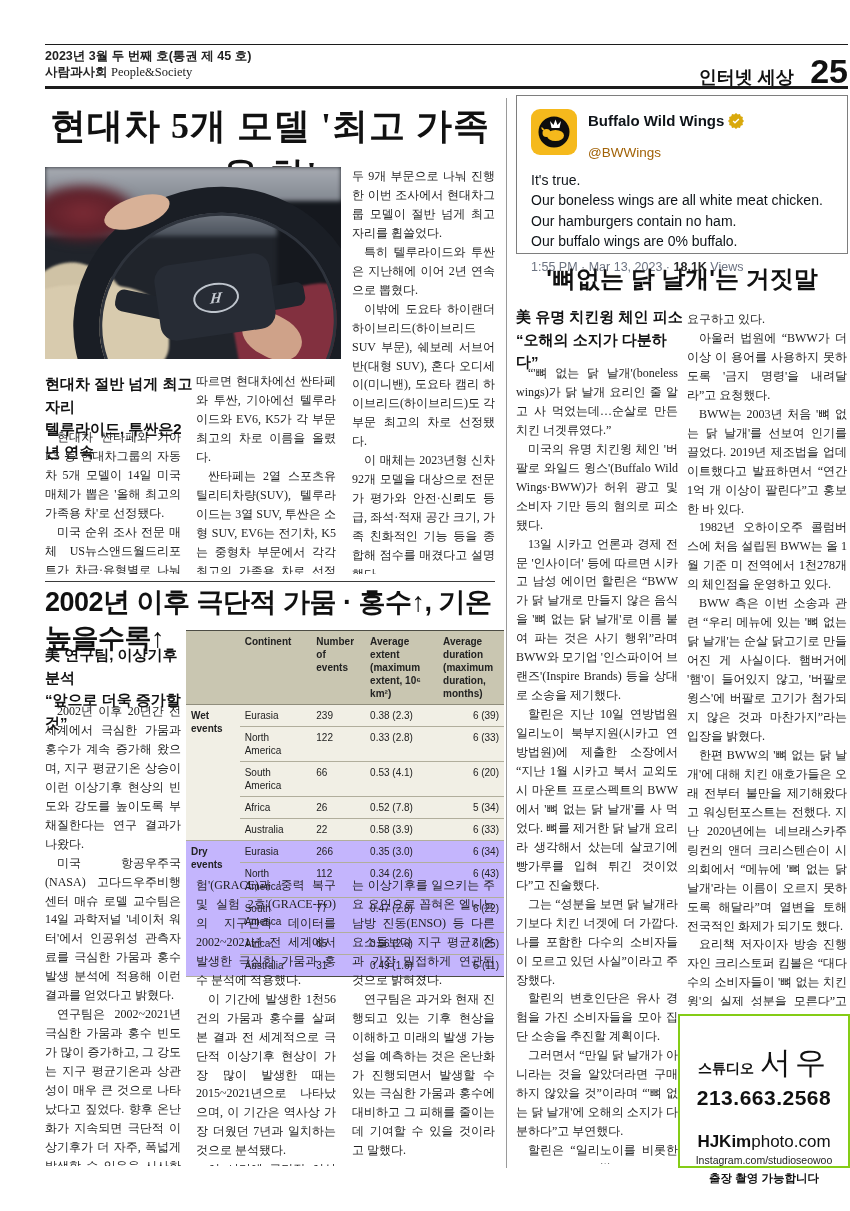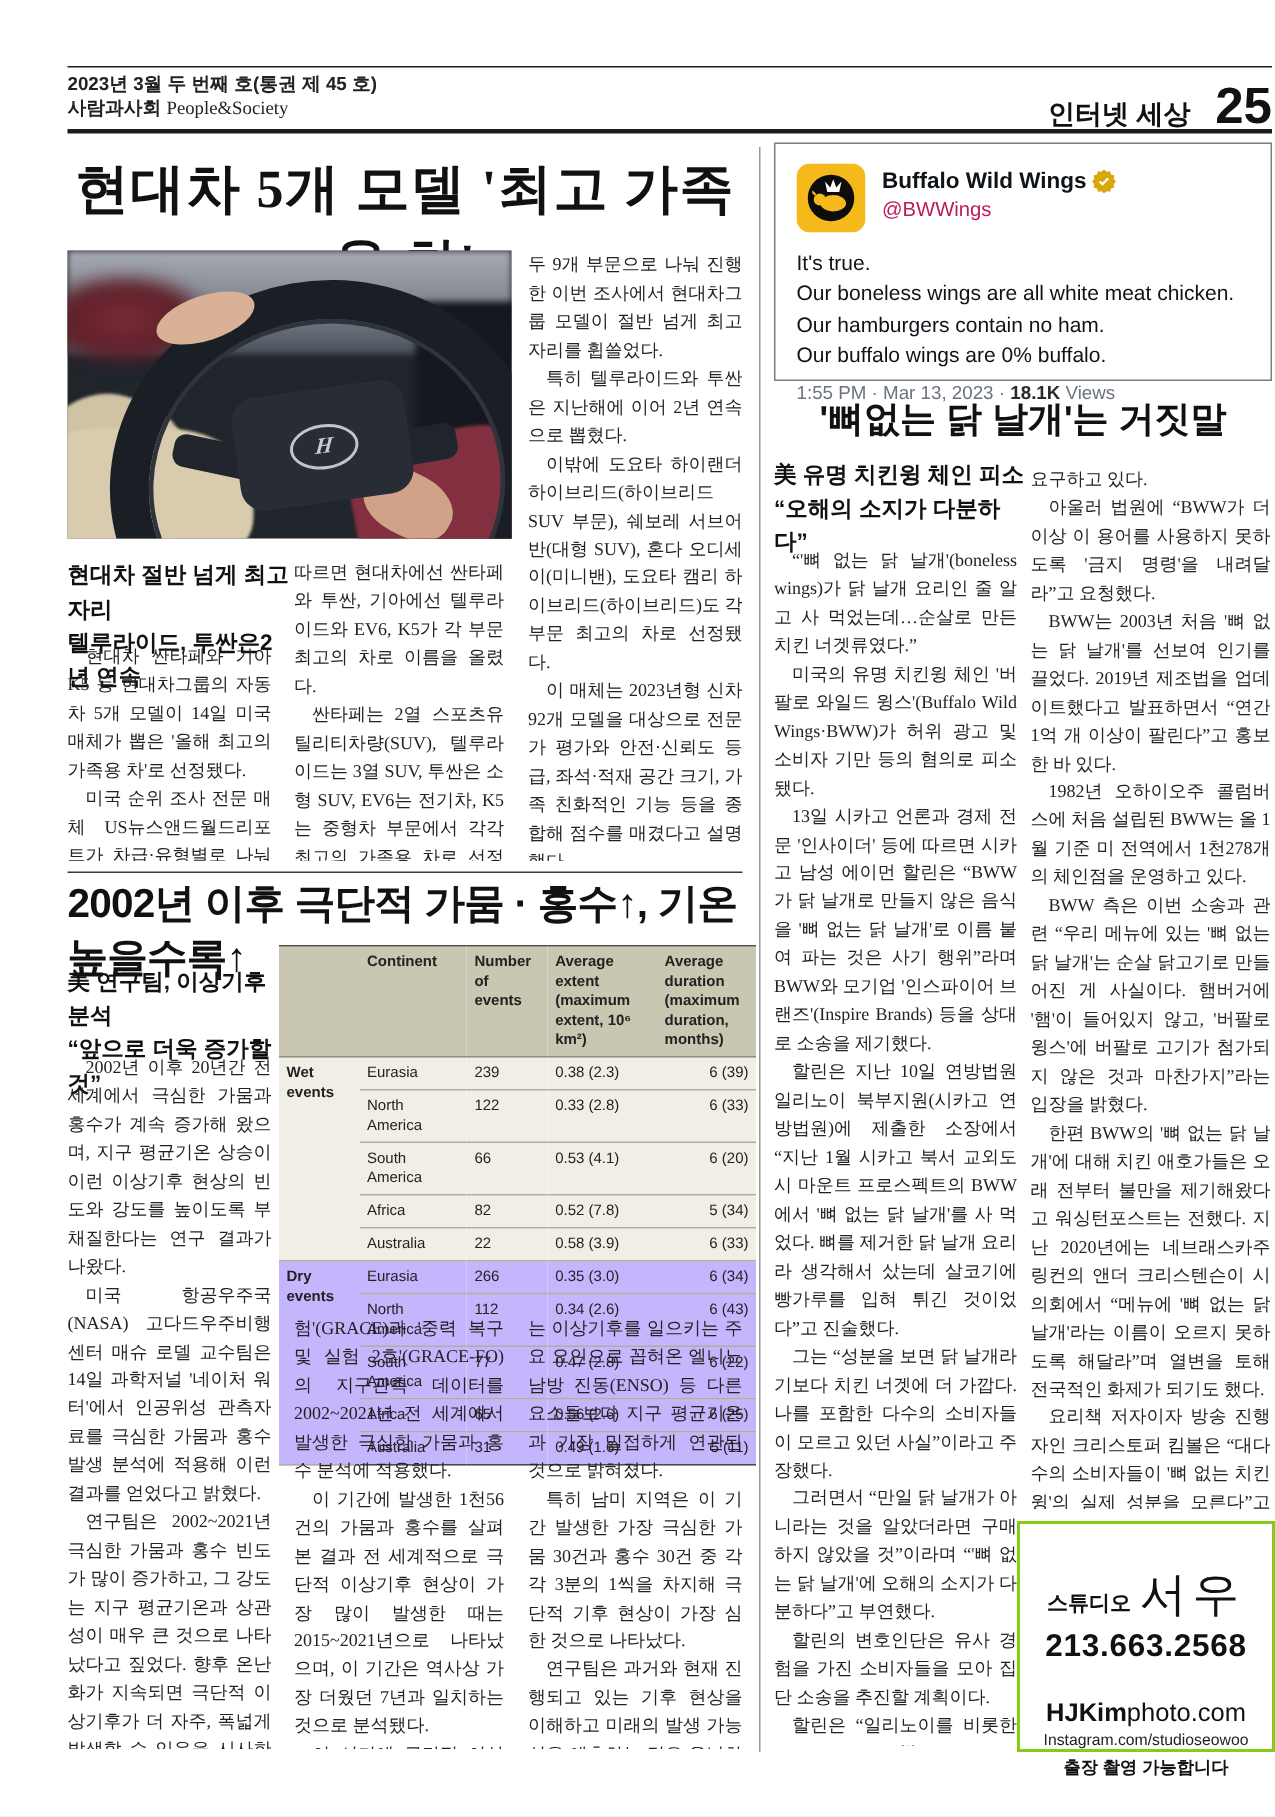--- a/index.html
+++ b/index.html
@@ -46,21 +46,21 @@
   .ph-sleeve2{left:-36px;bottom:-26px;width:160px;height:100px;background:#d8cbae;border-radius:40%;filter:blur(1px);}
   .ph-seat{right:-24px;bottom:-20px;width:130px;height:92px;background:#82303f;border-radius:35%;transform:rotate(-10deg);filter:blur(1px);}
 
   
   .tweet{position:absolute;background:#fff;border:1px solid #7e7e7e;font-family:"Liberation Sans",sans-serif;}
   .tw-head{display:flex;align-items:flex-start;padding:13px 14px 0 14px;}
   .tw-avatar{width:46px;height:46px;flex:0 0 46px;}
   .tw-names{margin-left:11px;padding-top:3px;}
   .tw-name{font-size:15px;font-weight:700;color:#0f1419;display:flex;align-items:center;}
   .tw-badge{width:16px;height:16px;margin-left:4px;}
-  .tw-handle{font-size:13.5px;color:#be185d;margin-top:3px;}
+  .tw-handle{font-size:13.5px;color:#a16207;margin-top:16px;}
   .tw-body{padding:10px 14px 0 14px;font-size:14px;line-height:1.45;color:#0f1419;}
   .tw-body p{margin:0;}
   .tw-meta{padding:9px 14px;font-size:12.5px;color:#6b7280;}
   .tw-meta .views{color:#2b2b2b;font-weight:700;}
 
   
   .ctable{position:absolute;font-family:"Liberation Sans",sans-serif;font-size:10px;color:#222;}
   .ctable table{border-collapse:collapse;width:100%;height:100%;}
   .ctable th,.ctable td{padding:4px 5px;text-align:left;vertical-align:top;line-height:1.3;}
   .ctable thead tr{background:#c9c6b1;}
@@ -178,21 +178,21 @@
             <td class="num">6 (33)</td>
           </tr>
           <tr class="wet">
             <td>South America</td>
             <td>66</td>
             <td>0.53 (4.1)</td>
             <td class="num">6 (20)</td>
           </tr>
           <tr class="wet">
             <td>Africa</td>
-            <td>82</td>
+            <td>26</td>
             <td>0.52 (7.8)</td>
             <td class="num">5 (34)</td>
           </tr>
           <tr class="wet">
             <td>Australia</td>
             <td>22</td>
             <td>0.58 (3.9)</td>
             <td class="num">6 (33)</td>
           </tr>
           <tr class="dry">
@@ -235,21 +235,20 @@
       <p>미국 항공우주국(NASA) 고다드우주비행센터 매슈 로델 교수팀은 14일 과학저널 '네이처 워터'에서 인공위성 관측자료를 극심한 가뭄과 홍수 발생 분석에 적용해 이런 결과를 얻었다고 밝혔다.</p>
       <p>연구팀은 2002~2021년 극심한 가뭄과 홍수 빈도가 많이 증가하고, 그 강도는 지구 평균기온과 상관성이 매우 큰 것으로 나타났다고 짚었다. 향후 온난화가 지속되면 극단적 이상기후가 더 자주, 폭넓게 발생할 수 있음을 시사한다는 설명이다.</p>
     </div>
   <div class="col" style="left:196px;top:876px;width:140px;height:290px;">
       <p class="flush">험'(GRACE)과 '중력 복구 및 실험 2호'(GRACE-FO)의 지구관측 데이터를 2002~2021년 전 세계에서 발생한 극심한 가뭄과 홍수 분석에 적용했다.</p>
       <p>이 기간에 발생한 1천56건의 가뭄과 홍수를 살펴본 결과 전 세계적으로 극단적 이상기후 현상이 가장 많이 발생한 때는 2015~2021년으로 나타났으며, 이 기간은 역사상 가장 더웠던 7년과 일치하는 것으로 분석됐다.</p>
       <p>이 시기에 극단적 이상기후 현상이 발생한 빈도는 매년 4회로, 이전 13년간 연평균 3건보다 33% 증가한 것으로 나타났다.</p>
     </div>
   <div class="col" style="left:352px;top:876px;width:143px;height:290px;">
       <p class="flush">는 이상기후를 일으키는 주요 요인으로 꼽혀온 엘니뇨 남방 진동(ENSO) 등 다른 요소들보다 지구 평균기온과 가장 밀접하게 연관된 것으로 밝혀졌다.</p>
-      <p>특히 남미 지역은 이 기간 발생한 가장 극심한 가뭄 30건과 홍수 30건 중 각각 3분의 1씩을 차지해 극단적 기후 현상이 가장 심한 것으로 나타났다.</p>
       <p>연구팀은 과거와 현재 진행되고 있는 기후 현상을 이해하고 미래의 발생 가능성을 예측하는 것은 온난화가 진행되면서 발생할 수 있는 극심한 가뭄과 홍수에 대비하고 그 피해를 줄이는 데 기여할 수 있을 것이라고 말했다.</p>
     </div>
 
   <div class="tweet" style="left:516px;top:95px;width:330px;height:157px;">
     <div class="tw-head">
       <svg class="tw-avatar" viewBox="0 0 46 46">
         <rect width="46" height="46" rx="9" fill="#F5B91C"></rect>
         <circle cx="23" cy="23" r="15.5" fill="#0d0d0d"></circle>
         <path d="M19 12 l3.5 4 2-5.5 2 5.5 3.5-4 -1.5 7 h-8 z" fill="#ffffff"></path>
         <ellipse cx="24.5" cy="26.5" rx="8.5" ry="5.5" fill="#F5B91C"></ellipse>
@@ -289,22 +288,22 @@
   </div>
 
   <div class="abs h-bww" style="left:516px;top:263px;width:332px;">'뼈없는 닭 날개'는 거짓말</div>
 
   <div class="col" style="left:516px;top:364px;width:162px;height:800px;">
       <p>“'뼈 없는 닭 날개'(boneless wings)가 닭 날개 요리인 줄 알고 사 먹었는데…순살로 만든 치킨 너겟류였다.”</p>
       <p>미국의 유명 치킨윙 체인 '버팔로 와일드 윙스'(Buffalo Wild Wings·BWW)가 허위 광고 및 소비자 기만 등의 혐의로 피소됐다.</p>
       <p>13일 시카고 언론과 경제 전문 '인사이더' 등에 따르면 시카고 남성 에이먼 할린은 “BWW가 닭 날개로 만들지 않은 음식을 '뼈 없는 닭 날개'로 이름 붙여 파는 것은 사기 행위”라며 BWW와 모기업 '인스파이어 브랜즈'(Inspire Brands) 등을 상대로 소송을 제기했다.</p>
       <p>할린은 지난 10일 연방법원 일리노이 북부지원(시카고 연방법원)에 제출한 소장에서 “지난 1월 시카고 북서 교외도시 마운트 프로스펙트의 BWW에서 '뼈 없는 닭 날개'를 사 먹었다. 뼈를 제거한 닭 날개 요리라 생각해서 샀는데 살코기에 빵가루를 입혀 튀긴 것이었다”고 진술했다.</p>
       <p>그는 “성분을 보면 닭 날개라기보다 치킨 너겟에 더 가깝다. 나를 포함한 다수의 소비자들이 모르고 있던 사실”이라고 주장했다.</p>
+      <p>할린의 변호인단은 유사 경험을 가진 소비자들을 모아 집단 소송을 추진할 계획이다.</p>
       <p>그러면서 “만일 닭 날개가 아니라는 것을 알았더라면 구매하지 않았을 것”이라며 “'뼈 없는 닭 날개'에 오해의 소지가 다분하다”고 부연했다.</p>
-      <p>할린의 변호인단은 유사 경험을 가진 소비자들을 모아 집단 소송을 추진할 계획이다.</p>
       <p>할린은 “일리노이를 비롯한 미국 대다수 주(州)는 거짓되고 기만적인 마케팅과 광고, 사기, 부당이득을 법으로 금하고 있다”면서 “명백한 허위 광고 사례를 계속 허용해서는 안된다”고 강조했다.</p>
     </div>
   <div class="col" style="left:687px;top:310px;width:160px;height:696px;">
       <p class="flush">요구하고 있다.</p>
       <p>아울러 법원에 “BWW가 더 이상 이 용어를 사용하지 못하도록 '금지 명령'을 내려달라”고 요청했다.</p>
       <p>BWW는 2003년 처음 '뼈 없는 닭 날개'를 선보여 인기를 끌었다. 2019년 제조법을 업데이트했다고 발표하면서 “연간 1억 개 이상이 팔린다”고 홍보한 바 있다.</p>
       <p>1982년 오하이오주 콜럼버스에 처음 설립된 BWW는 올 1월 기준 미 전역에서 1천278개의 체인점을 운영하고 있다.</p>
       <p>BWW 측은 이번 소송과 관련 “우리 메뉴에 있는 '뼈 없는 닭 날개'는 순살 닭고기로 만들어진 게 사실이다. 햄버거에 '햄'이 들어있지 않고, '버팔로 윙스'에 버팔로 고기가 첨가되지 않은 것과 마찬가지”라는 입장을 밝혔다.</p>
       <p>한편 BWW의 '뼈 없는 닭 날개'에 대해 치킨 애호가들은 오래 전부터 불만을 제기해왔다고 워싱턴포스트는 전했다. 지난 2020년에는 네브래스카주 링컨의 앤더 크리스텐슨이 시의회에서 “메뉴에 '뼈 없는 닭 날개'라는 이름이 오르지 못하도록 해달라”며 열변을 토해 전국적인 화제가 되기도 했다.</p>
       <p>요리책 저자이자 방송 진행자인 크리스토퍼 킴볼은 “대다수의 소비자들이 '뼈 없는 치킨 윙'의 실제 성분을 모른다”고 전했다. 그는 “동시에 닭 날개 요리가 파티 분위기를 북돋운다는 생각 때문에 성분을 알게 된 소비자들도 업체를 비난하면서 제품을 구매한다”고 덧붙였다.</p>

